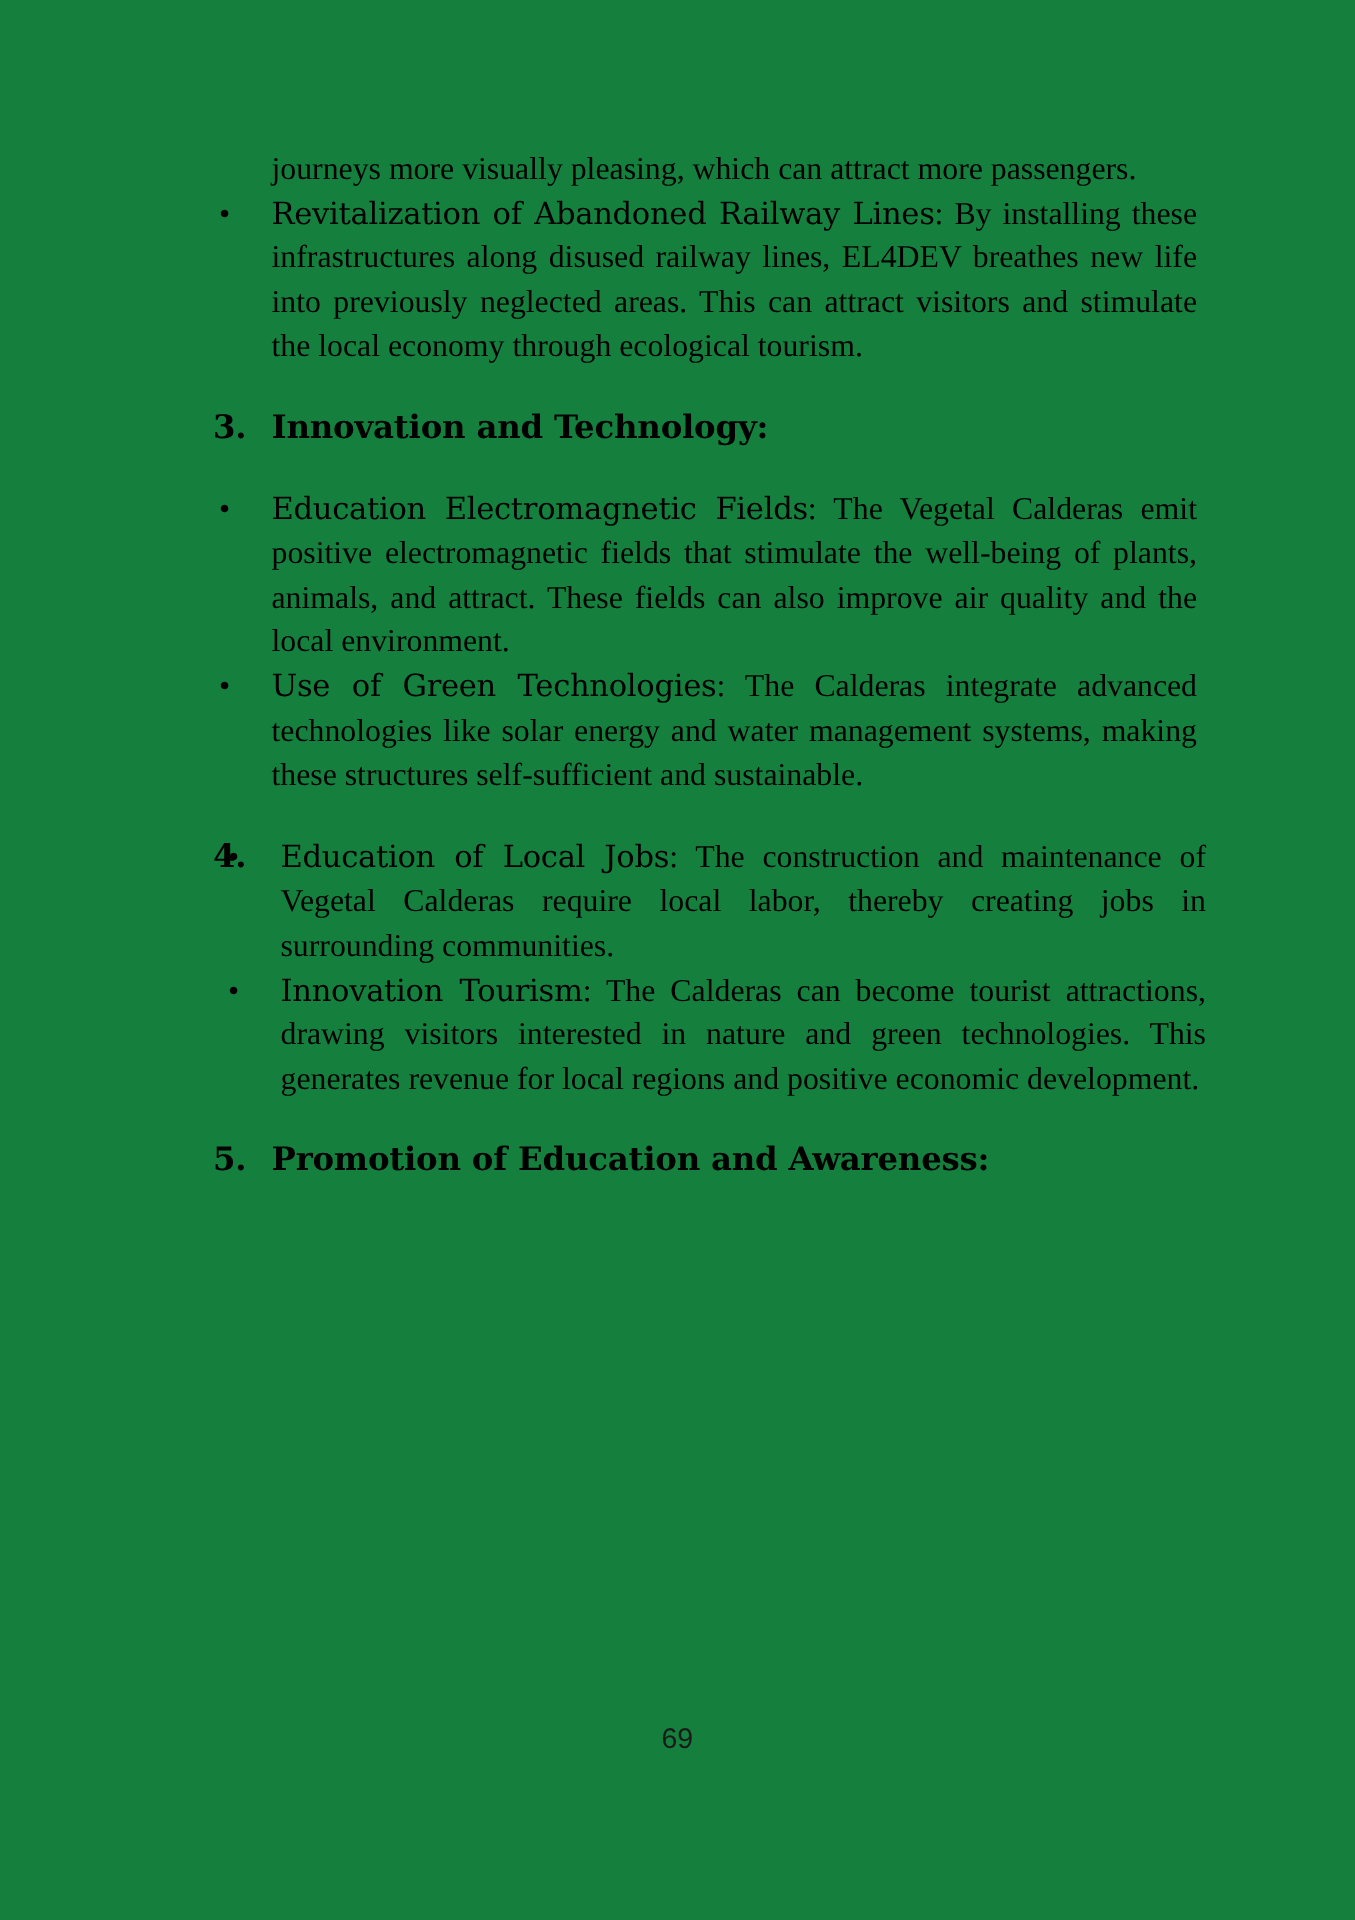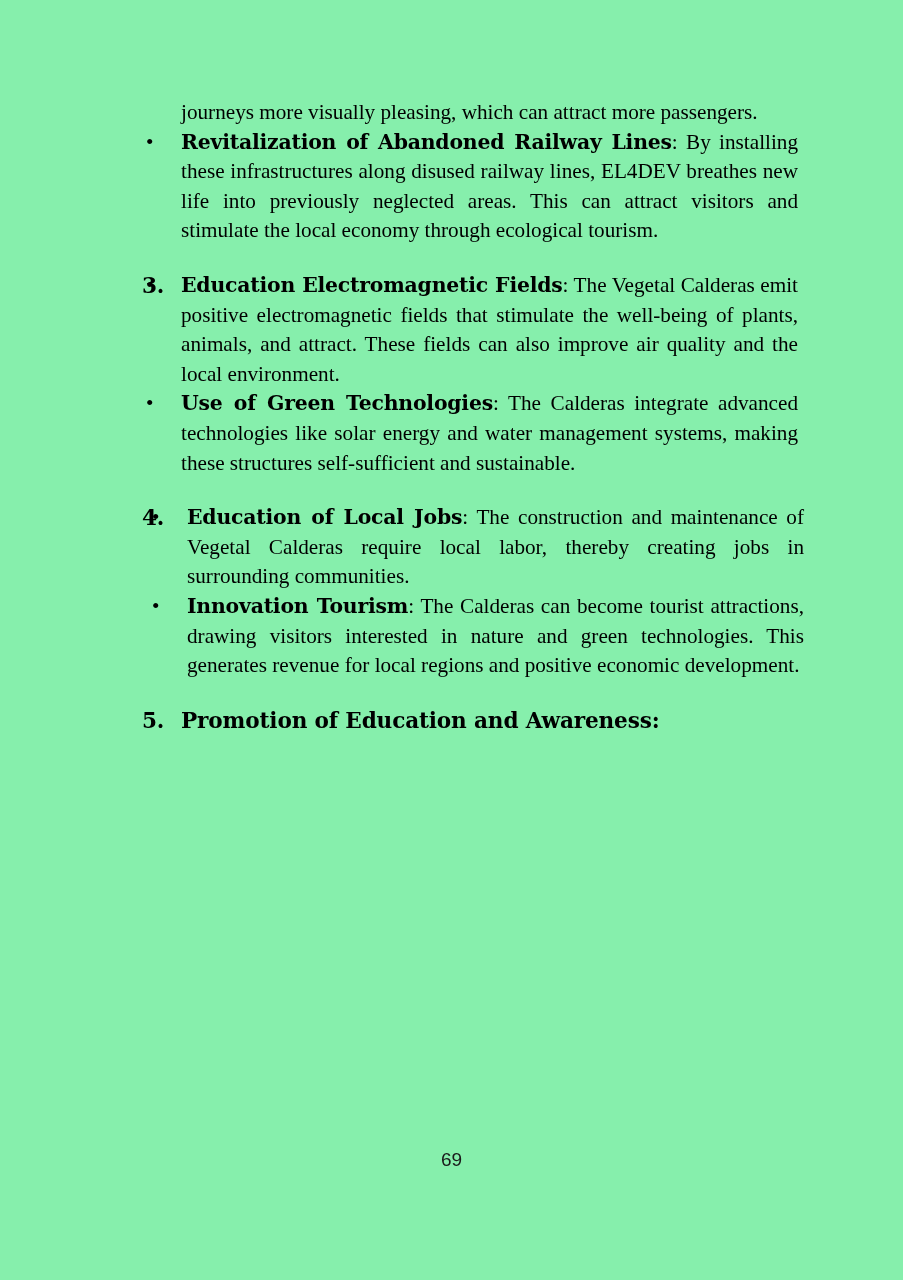--- a/index.html
+++ b/index.html
@@ -4,21 +4,21 @@
 <style>
   html, body {
     margin: 0;
     padding: 0;
     background: #ffffff;
   }
   .page {
     position: relative;
     width: 903px;
     height: 1280px;
-    background: #86efac;
+    background: #15803d;
     margin: 0 auto;
     overflow: hidden;
     font-family: "Liberation Serif", "DejaVu Serif", serif;
     color: #000000;
   }
 
   
   .content {
     position: absolute;
     left: 142px;
@@ -60,21 +60,21 @@
   ul.bullets > li .marker {
     position: absolute;
     left: 4px;
     top: 0;
     width: 14px;
     font-size: 21.2px;
     line-height: 29.6px;
     text-align: left;
   }
   ul.bullets > li .term {
-    font-weight: bold;
+    font-weight: normal;
   }
 
   
   .section-heading {
     position: relative;
     padding-left: 39px;
     width: 617px;
     font-size: 21.6px;
     line-height: 29.6px;
     font-weight: bold;
@@ -120,21 +120,21 @@
 
     <div class="cont-para">journeys more visually pleasing, which can attract more passengers.</div>
 
     <ul class="bullets">
       <li>
         <span class="marker">•</span><span class="term">Revitalization of Abandoned Railway Lines</span><span>: </span><span>By installing these infrastructures along disused railway lines, EL4DEV breathes new life into previously neglected areas. This can attract visitors and stimulate the local economy through ecological tourism.</span>
       </li>
     </ul>
 
     <div class="section-heading">
-      <span class="num">3.</span>
+      <span class="num">3.</span><span>Innovation and Technology:</span>
     </div>
 
     <ul class="bullets">
       <li>
         <span class="marker">•</span><span class="term">Education Electromagnetic Fields</span><span>: </span><span>The Vegetal Calderas emit positive electromagnetic fields that stimulate the well-being of plants, animals, and attract. These fields can also improve air quality and the local environment.</span>
       </li>
       <li>
         <span class="marker">•</span><span class="term">Use of Green Technologies</span><span>: </span><span>The Calderas integrate advanced technologies like solar energy and water management systems, making these structures self-sufficient and sustainable.</span>
       </li>
     </ul>

